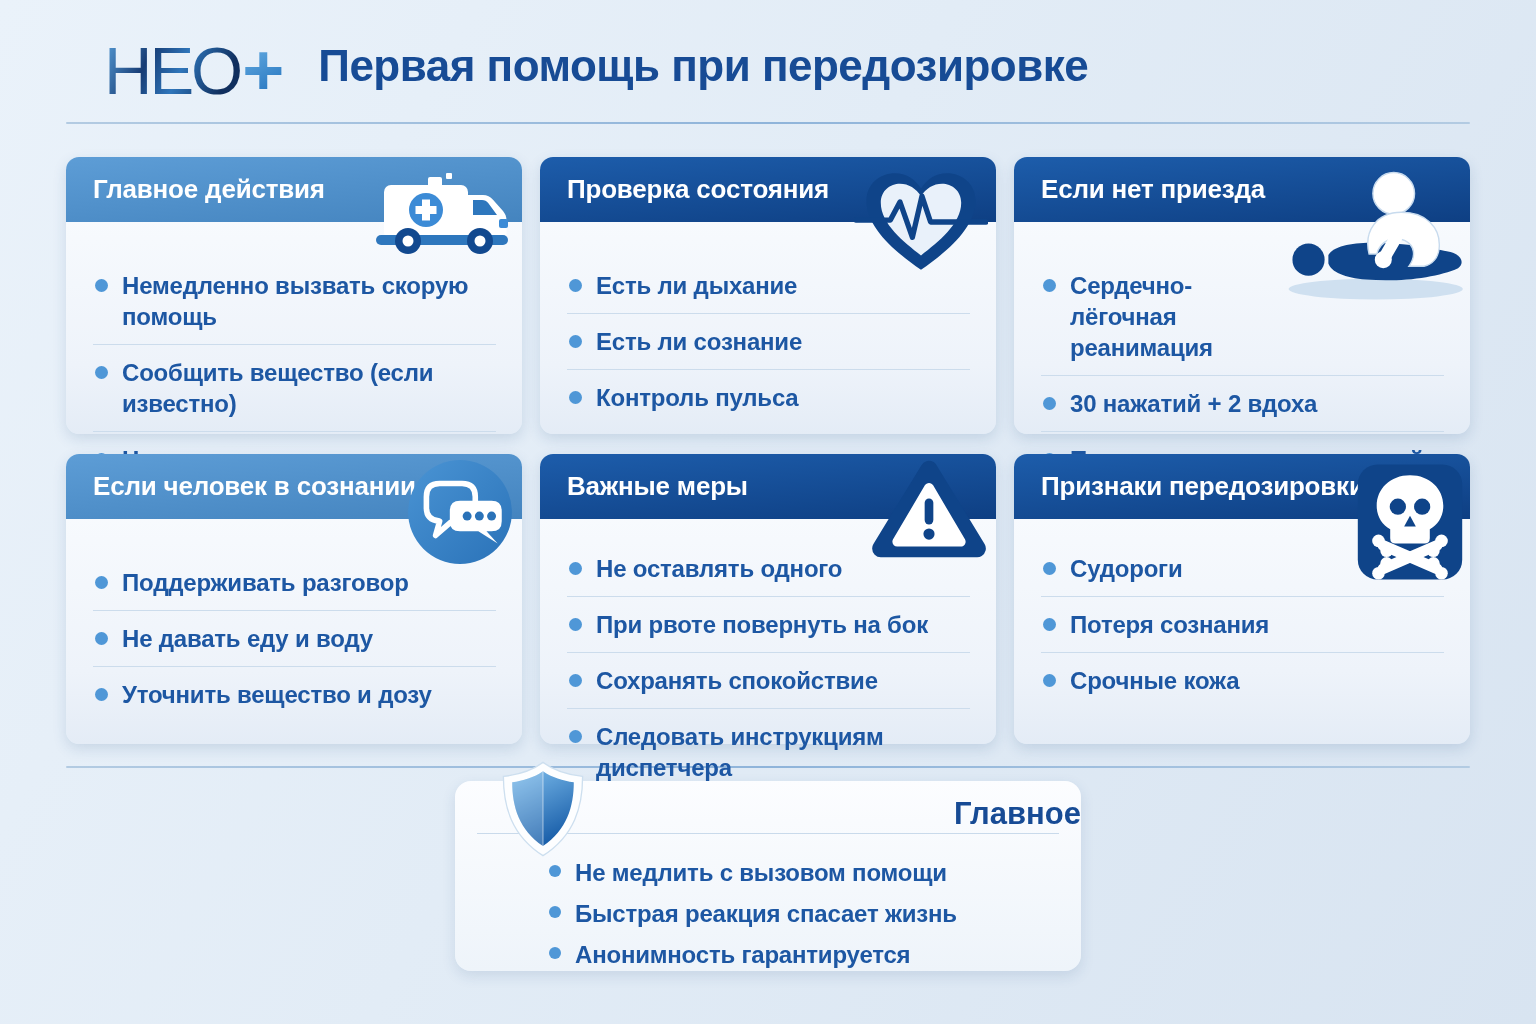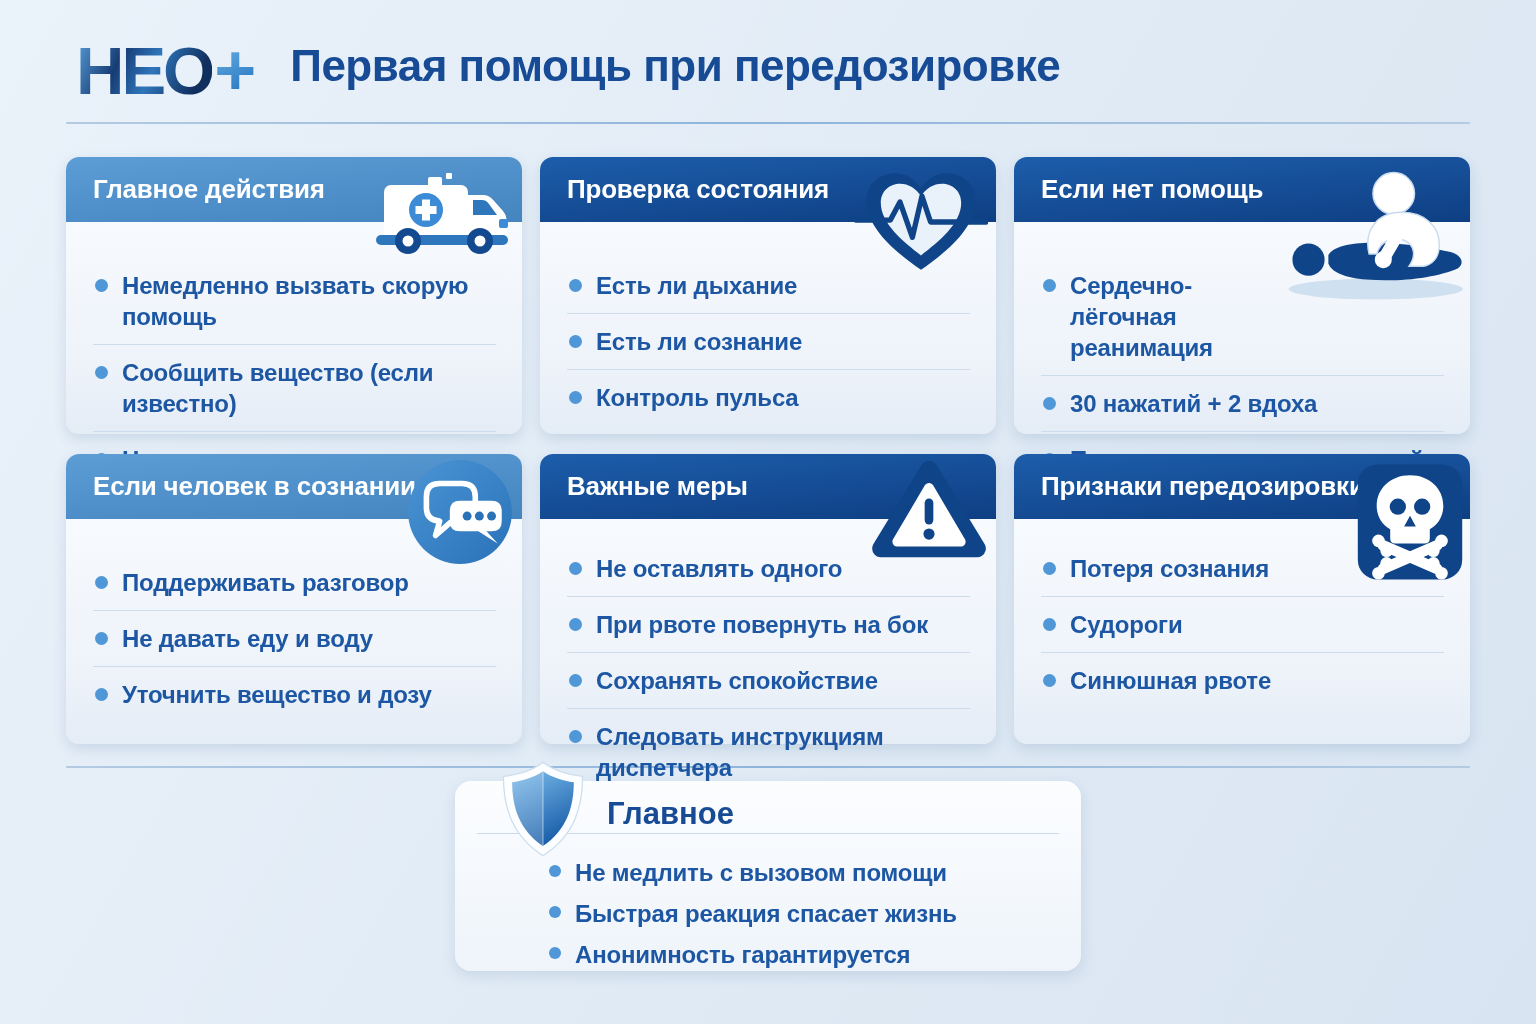--- a/index.html
+++ b/index.html
@@ -11,23 +11,23 @@
   *{margin:0;padding:0;box-sizing:border-box;}
   html,body{width:1536px;height:1024px;overflow:hidden;}
   body{
     font-family:"Liberation Sans","DejaVu Sans",sans-serif;
     background:linear-gradient(120deg,#eaf2fa 0%,var(--page-bg,#e2ecf6) 45%,#d8e4f1 100%);
   }
   
   .header{display:flex;align-items:center;padding:34px 66px 0 76px;}
   .logo{display:flex;align-items:center;line-height:1;}
   .logo-neo{
-    font-size:67px;font-weight:700;letter-spacing:-3px;
+    font-size:67px;font-weight:400;letter-spacing:-3px;
     background:linear-gradient(115deg,#5aa2dc 0%,#173c74 32%,#2f76bb 55%,#102f5e 85%);
-    -webkit-background-clip:text;background-clip:text;color:transparent;
+    -webkit-background-clip:text;background-clip:text;color:transparent;margin-left:28px;
   }
   .logo-plus{
     font-size:72px;font-weight:800;margin-left:2px;
     background:linear-gradient(150deg,#6ab0e4 10%,#2877c0 80%);
     -webkit-background-clip:text;background-clip:text;color:transparent;
   }
   .page-title{margin-left:34px;padding-bottom:8px;font-size:44px;font-weight:700;
     color:var(--title-text,#174b95);letter-spacing:-.5px;}
   .header-divider{margin:16px 66px 0;height:2px;border-radius:1px;
     background:linear-gradient(90deg,#b3cbe2,#8fb4da 50%,#b3cbe2);}
@@ -49,21 +49,21 @@
   .dot{flex:none;width:13px;height:13px;border-radius:50%;margin:9px 14px 0 2px;
     background:var(--bullet,#4f97d7);}
   .txt{font-size:24px;line-height:31px;font-weight:600;letter-spacing:-.2px;
     color:var(--item-text,#1d57a3);}
   .pad-icon .txt{padding-right:165px;}
   
   .section-divider{margin:22px 66px 0;height:2px;border-radius:1px;
     background:linear-gradient(90deg,#b3cbe2,#8fb4da 50%,#b3cbe2);}
   .footer-card{position:relative;width:626px;height:190px;margin:13px auto 0;
     border-radius:16px;background:linear-gradient(180deg,#fcfdff,#eef4fa);
-    box-shadow:0 5px 14px rgba(35,80,135,.13);}
+    box-shadow:0 5px 14px rgba(35,80,135,.13);text-align:right;}
   .shield-wrap{position:absolute;left:44px;top:-22px;width:88px;height:100px;z-index:3;}
   .footer-title{padding:15px 0 0 152px;font-size:31px;font-weight:700;
     color:var(--title-text,#174b95);}
   .footer-line{position:absolute;left:22px;right:22px;top:52px;height:1px;background:#c9daeb;z-index:1;}
   .footer-list{list-style:none;padding:20px 30px 0 92px;}
   .footer-list li{display:flex;align-items:flex-start;padding:5px 0;}
   .footer-list .dot{width:12px;height:12px;margin-top:8px;}
 </style>
 </head>
 <body>
@@ -133,21 +133,21 @@
           <span class="txt">Есть ли сознание</span>
         </li>
       <li>
           <span class="dot"></span>
           <span class="txt">Контроль пульса</span>
         </li>
     </ul>
   </div>
 
   <div class="card dark items-3">
-    <div class="band">Если нет помощь</div>
+    <div class="band">Если нет приезда</div>
     <div class="icon-wrap" style="top:8px;right:4px;width:190px;height:142px;">
       <svg viewBox="0 0 200 150" width="190" height="142">
         <ellipse cx="105" cy="131" rx="92" ry="11" fill="#cfe0f0"></ellipse>
         <circle cx="34" cy="100" r="17" fill="#0f4489"></circle>
         <path d="M55 95 C60 86 78 82 100 82 C130 82 160 86 184 92 C196 95 199 104 192 109 C170 119 130 124 95 121 C72 119 58 113 55 104 Z" fill="#0f4489"></path>
         <circle cx="124" cy="30" r="22" fill="#fff" stroke="#c8dbee" stroke-width="1.5"></circle>
         <path d="M98 94 C92 70 106 50 132 50 C158 50 174 66 172 88 C171 98 165 105 156 107 L140 107 C148 96 146 85 136 80 C124 74 110 80 106 94 Z" fill="#fff" stroke="#c8dbee" stroke-width="1.5"></path>
         <line x1="136" y1="60" x2="114" y2="98" stroke="#fff" stroke-width="13" stroke-linecap="round"></line>
         <circle cx="113" cy="100" r="9" fill="#fff"></circle>
       </svg>
@@ -253,29 +253,29 @@
           <circle cx="25" cy="123" r="7"></circle>
             <circle cx="34" cy="112" r="7"></circle>
           <circle cx="95" cy="123" r="7"></circle>
             <circle cx="86" cy="112" r="7"></circle>
         </g>
       </svg>
     </div>
     <ul class="list">
       <li>
           <span class="dot"></span>
+          <span class="txt">Судороги</span>
+        </li>
+      <li>
+          <span class="dot"></span>
           <span class="txt">Потеря сознания</span>
         </li>
       <li>
           <span class="dot"></span>
-          <span class="txt">Судороги</span>
-        </li>
-      <li>
-          <span class="dot"></span>
-          <span class="txt">Синюшная рвоте</span>
+          <span class="txt">Срочные кожа</span>
         </li>
     </ul>
   </div>
 
 </div>
 
 <div class="section-divider"></div>
 
 <div class="footer-card">
   <div class="shield-wrap">

